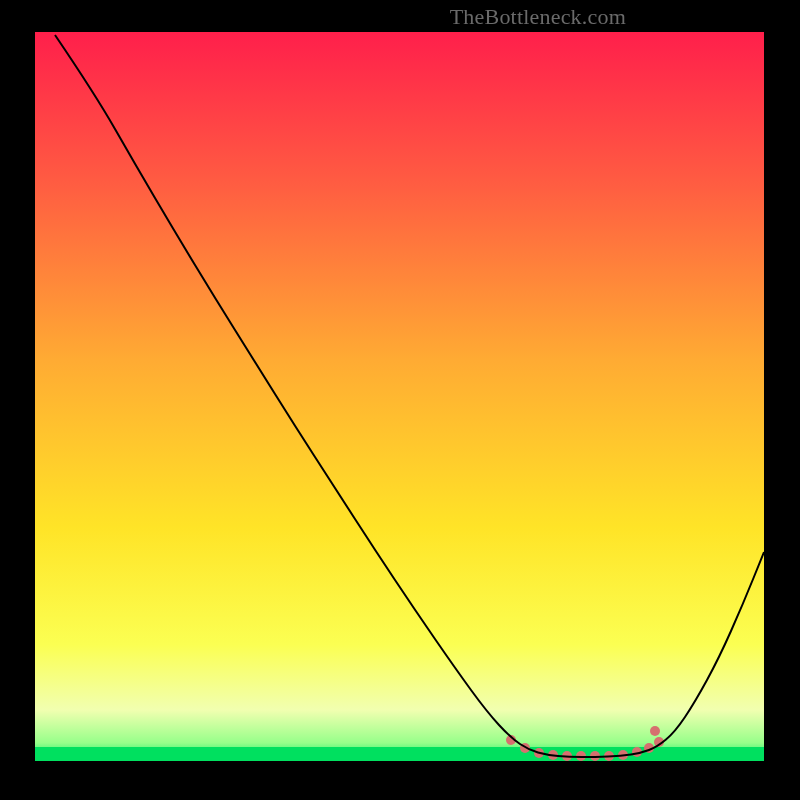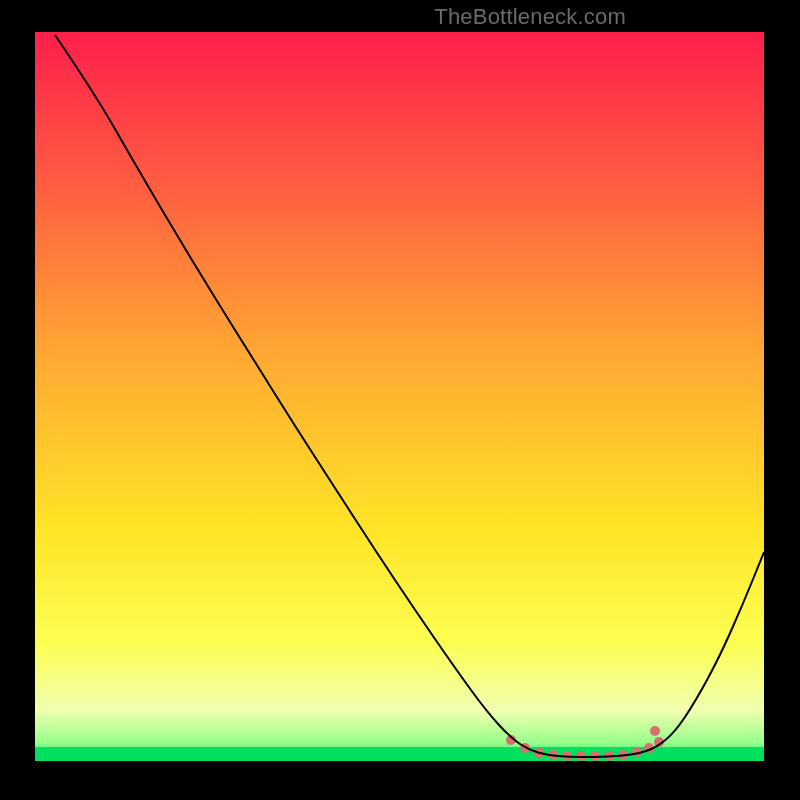--- a/index.html
+++ b/index.html
@@ -9,20 +9,21 @@
     height: 800px;
     background: #000;
     overflow: hidden;
     font-family: Arial, Helvetica, sans-serif;
   }
   .frame {
     position: relative;
     width: 640px;
     height: 800px;
     background: #000;
+    font-family: Liberation Serif, serif;
   }
   .watermark {
     position: absolute;
     top: 4px;
     right: 14px;
     color: #6a6a6a;
     font-size: 22px;
     font-weight: 500;
     letter-spacing: 0.2px;
     z-index: 10;

